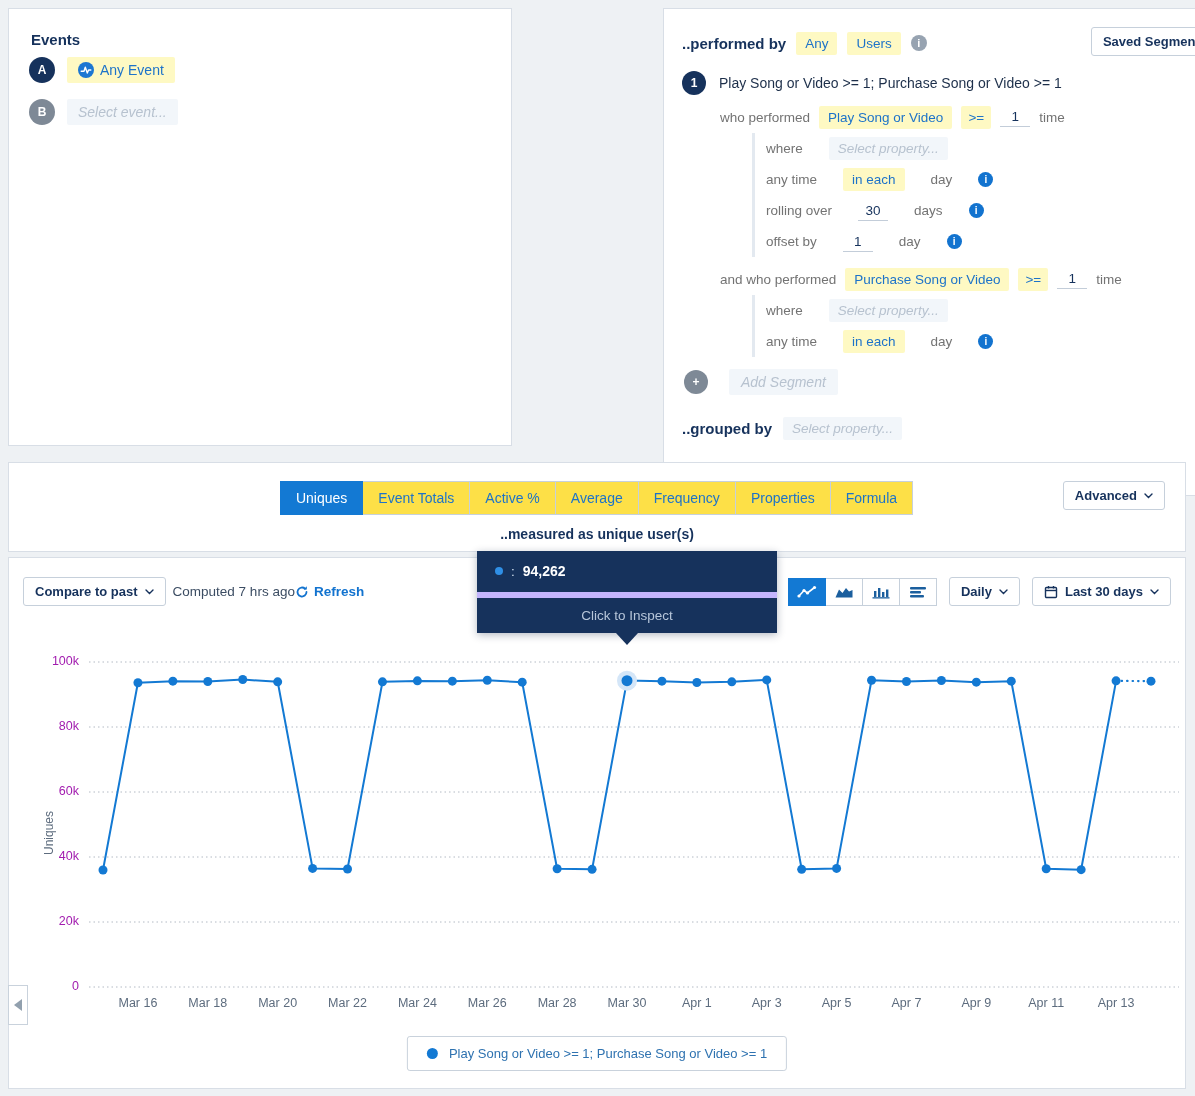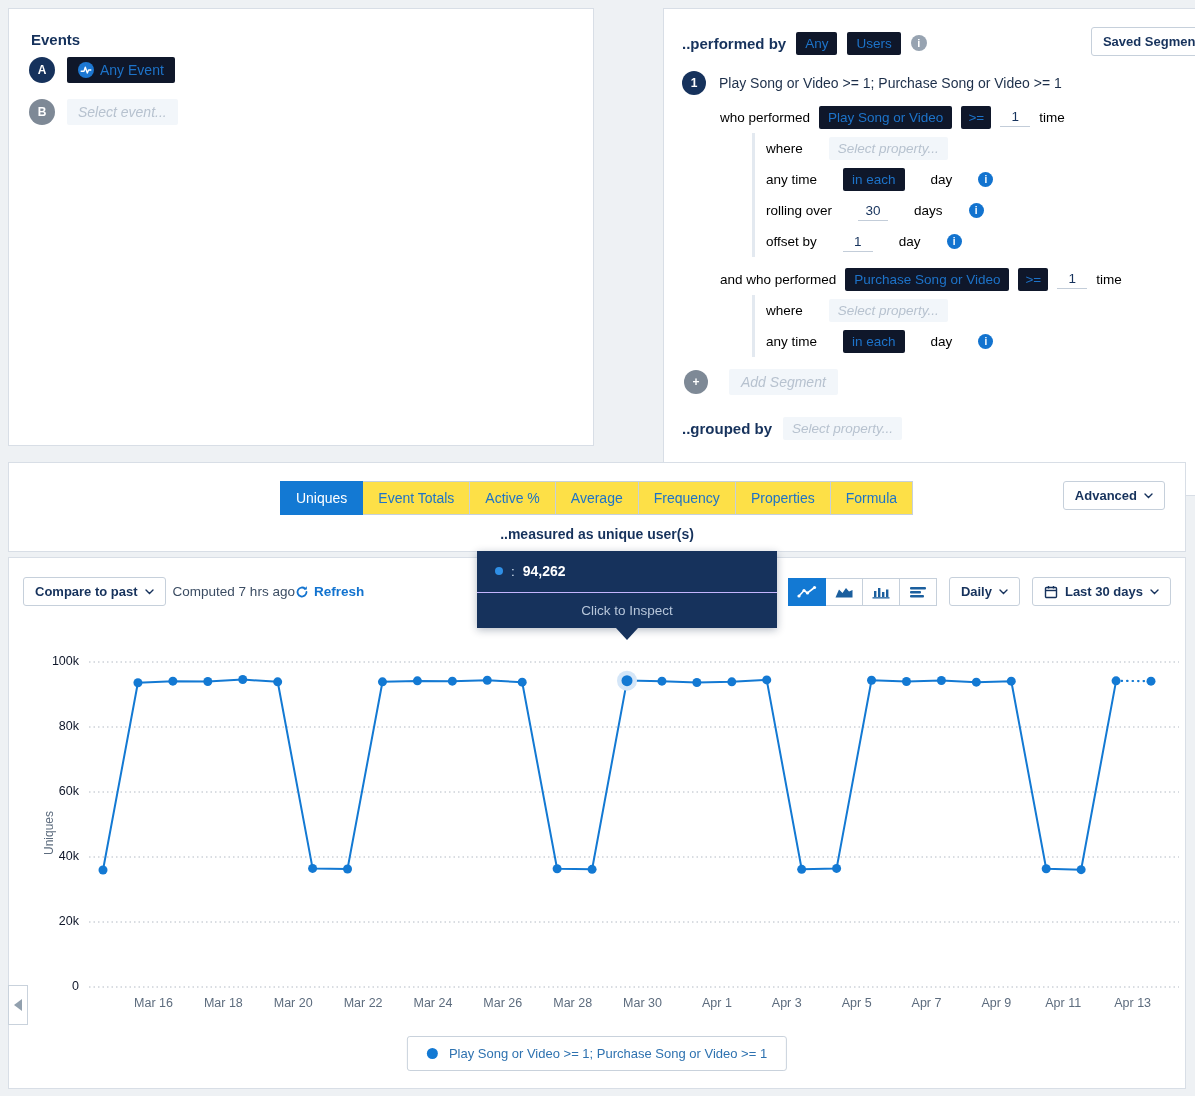--- a/index.html
+++ b/index.html
@@ -4,31 +4,31 @@
 <style>
   * { box-sizing: border-box; }
   html,body { margin:0; padding:0; }
   body {
     width:1195px; height:1096px; position:relative;
     background:#eef1f4; color:#16325c;
     font-family:"Liberation Sans", sans-serif; font-size:13.5px;
     overflow:hidden;
   }
   .panel { position:absolute; background:#fff; border:1px solid #d8dee6; }
-  #events-panel   { left:8px;   top:8px;   width:586px;  height:438px; }
+  #events-panel   { left:8px;   top:8px;   width:504px;  height:438px; }
   #segments-panel { left:627px; top:8px;   width:589px;  height:488px;margin-left:36px; }
   #measure-panel  { left:8px;   top:462px; width:1178px; height:90px; }
   #chart-panel    { left:8px;   top:557px; width:1178px; height:532px; }
 
   .bold-navy { font-weight:bold; color:#16325c; font-size:15px; }
-  .gray-label { color:#000000;text-align:center; }
+  .gray-label { color:#737373;text-align:center; }
 
   .chip {
     display:inline-flex; align-items:center; gap:6px;
-    background:#0f172a; color:#1d73c9; padding:4px 9px;
+    background:#fef9c3; color:#1d73c9; padding:4px 9px;
     border-radius:2px; white-space:nowrap; cursor:pointer;
   }
   .chip.placeholder { background:#f2f6fa; color:#b7c2cf; font-style:italic; }
   .chip.op { padding:4px 7px; }
 
   .num-input {
     display:inline-block; min-width:30px; text-align:center;
     border-bottom:1px solid #c3cdd9; padding:2px 2px; color:#16325c; cursor:text;
   }
 
@@ -91,22 +91,22 @@
   .icon-btn {
     width:38px; height:28px; border:1px solid #c6d0db; background:#fff;
     display:flex; align-items:center; justify-content:center; margin-left:-1px; cursor:pointer;
   }
   .icon-btn.active { background:#1379d3; border-color:#1379d3; z-index:2; }
 
   .ylabel {
     position:absolute; left:10px; top:268px; transform:rotate(-90deg);
     transform-origin:center; font-size:12px; color:#5d6c7e; width:60px; text-align:center;
   }
-  .ytick { position:absolute; width:46px; text-align:right; font-size:12.5px; color:#0f172a; left:24px; }
-  .xtick { position:absolute; width:70px; text-align:right; top:438px; font-size:12.5px; color:#5d6c7e; }
+  .ytick { position:absolute; width:46px; text-align:right; font-size:12.5px; color:#a21caf; left:24px; }
+  .xtick { position:absolute; width:70px; text-align:center; top:438px; font-size:12.5px; color:#5d6c7e; }
   #plot-svg { position:absolute; left:80px; top:88px; }
 
   .legend {
     position:absolute; left:50%; transform:translateX(-50%); top:478px;
     display:flex; align-items:center; gap:11px; background:#fff;
     border:1px solid #c9d2dc; border-radius:3px; padding:9px 19px;
     font-size:13px; color:#2e72b0; cursor:pointer; white-space:nowrap;
   }
   .legend-dot { width:11px; height:11px; border-radius:50%; background:#1379d3; flex:none; }
 
@@ -120,21 +120,21 @@
   
   .tooltip {
     position:absolute; left:477px; top:551px; width:300px; z-index:20;
     background:#16325c; box-shadow:0 2px 8px rgba(10,30,60,.3);
   }
   .tooltip-date { padding:13px 18px 0; font-size:13.5px; color:#eef2f7; }
   .tooltip-row { display:flex; align-items:center; gap:8px; padding:12px 18px 13px; font-size:13.5px; color:#d3e1f1; }
   .tooltip-dot { width:8px; height:8px; border-radius:50%; background:#2f8fe6; flex:none; }
   .tooltip-sep { color:#d3e1f1; }
   .tooltip-value { font-weight:bold; color:#fff; font-size:14px; }
-  .tooltip-footer { border-top:1px solid #c4b5fd; padding:10px; text-align:center; font-size:13.5px; color:#b7c6da; cursor:pointer; }
+  .tooltip-footer { border-top:6px solid #c4b5fd; padding:10px; text-align:center; font-size:13.5px; color:#b7c6da; cursor:pointer; }
   .tooltip-arrow { position:absolute; top:100%; left:139px; width:0; height:0; border:11px solid transparent; border-top:12px solid #16325c; border-bottom:0; }
 
   .chev { flex:none; }
 </style>
 </head>
 <body>
 
 <div class="panel" id="events-panel">
   <div class="panel-title bold-navy">Events</div>
 

